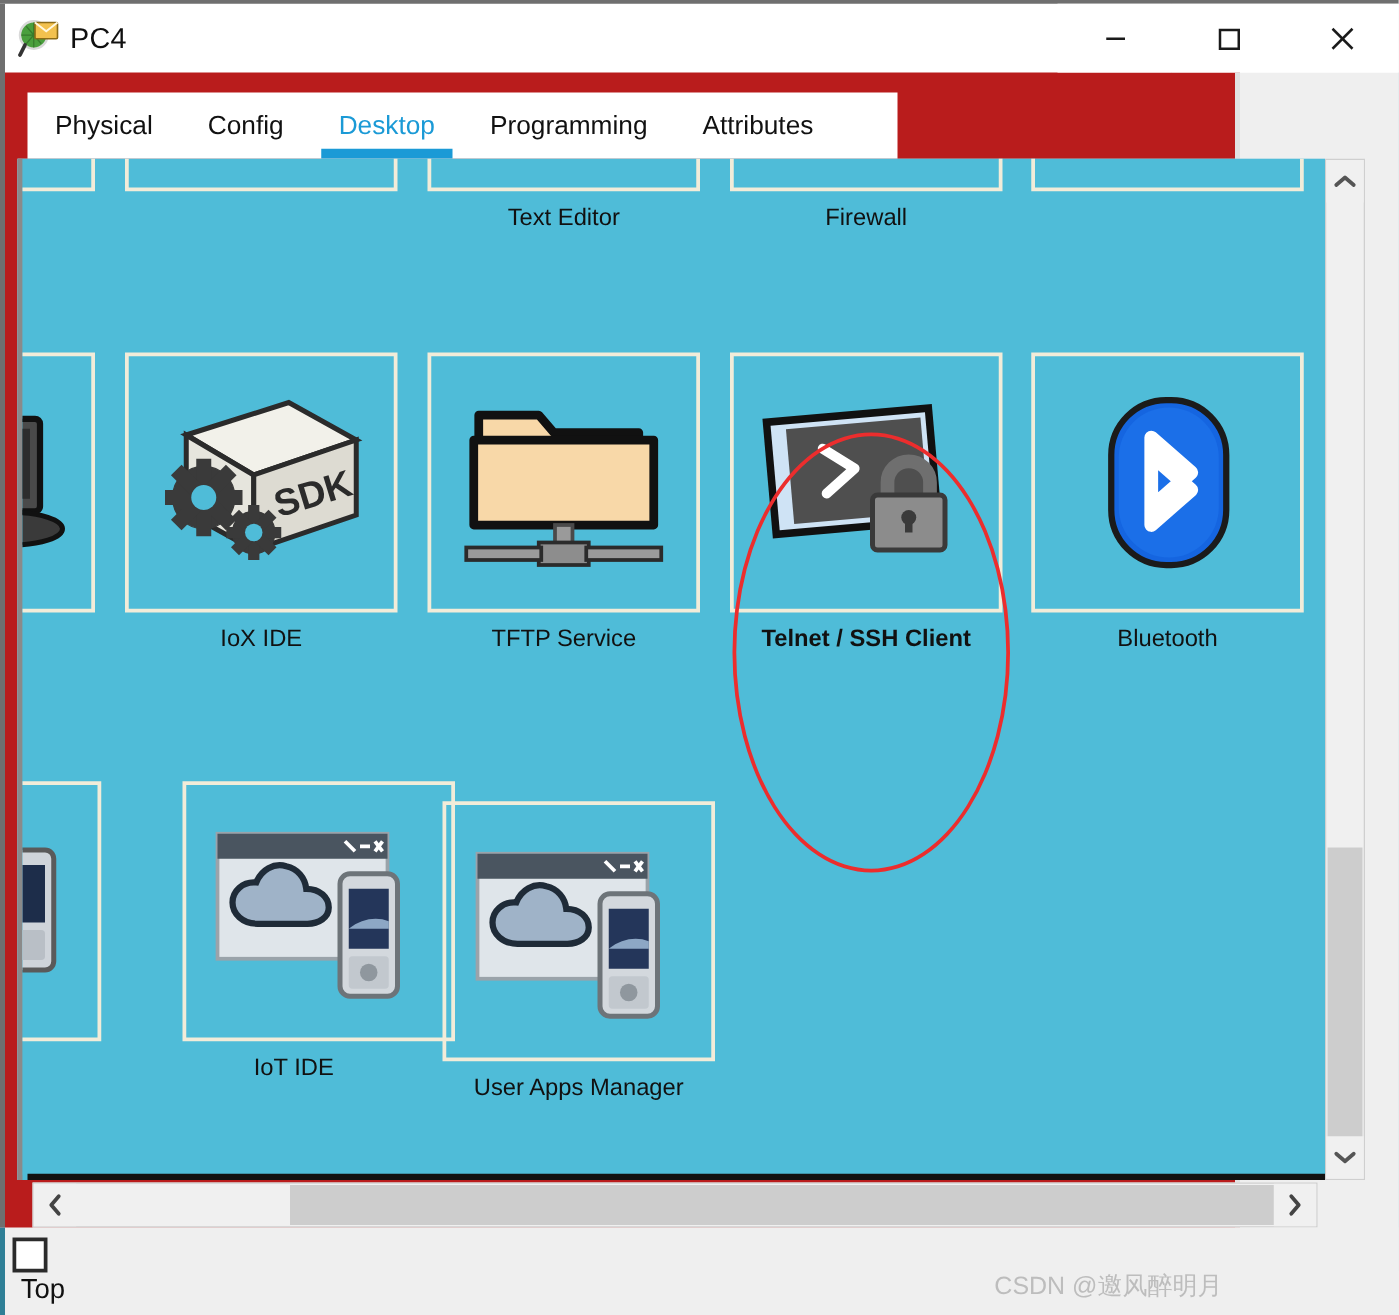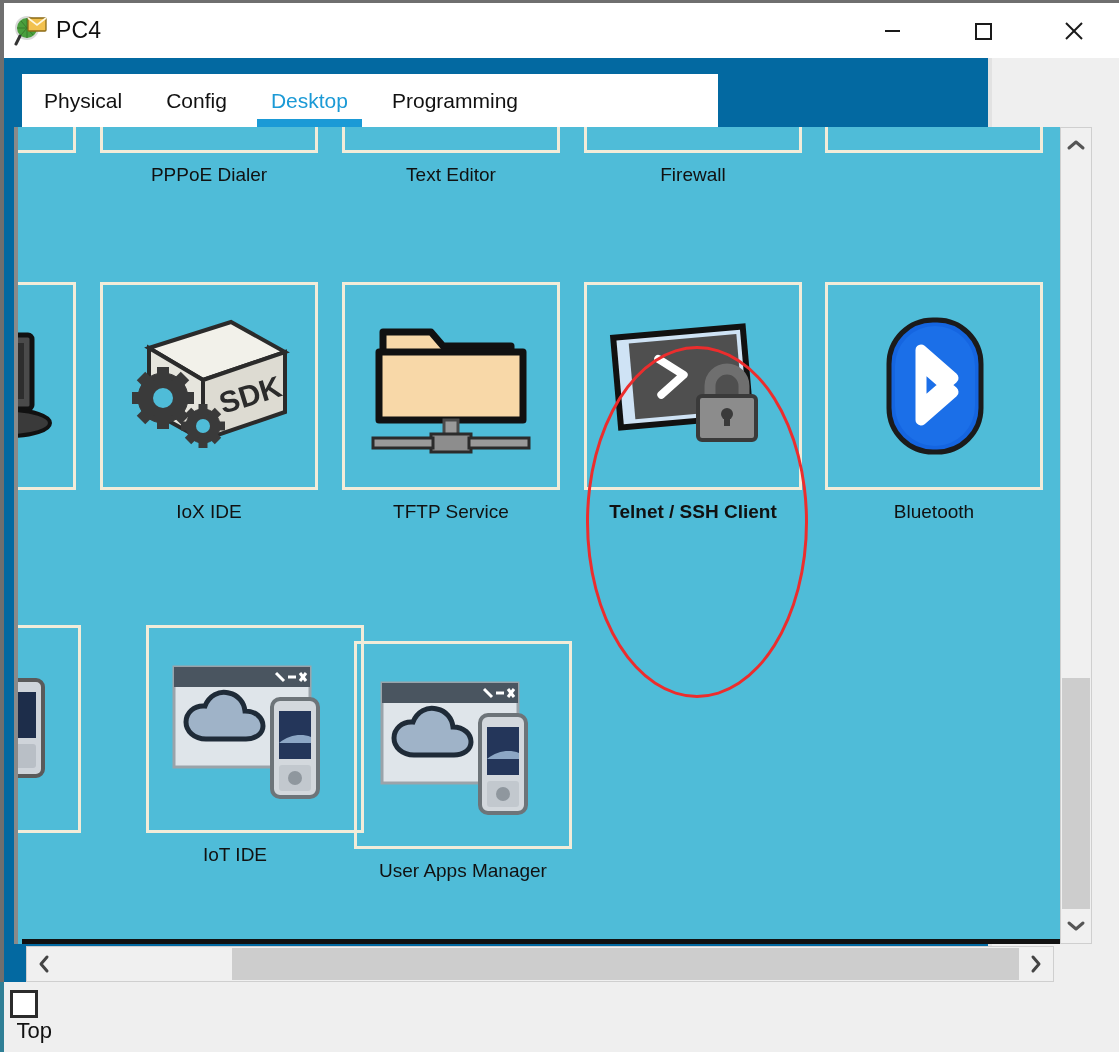--- a/index.html
+++ b/index.html
@@ -4,21 +4,21 @@
 <style>
   * { box-sizing: border-box; margin: 0; padding: 0; }
   html, body {
     width: 1119px; height: 1052px;
     background: #efefef;
     font-family: "Liberation Sans", sans-serif;
     overflow: hidden;
   }
   #app {
     position: relative; width: 992px; height: 1052px;
-    background: #0369a1;
+    background: #b91c1c;
   }
 
   
   .titlebar {
     position: absolute; left: 0; top: 0; width: 1119px; height: 58px;
     background: #ffffff;
     border-top: 3px solid #6f6f6f;
     display: flex; align-items: center;
   }
   .titlebar .left-edge {
@@ -239,20 +239,21 @@
   </div>
 
   <div class="frame-left"></div>
   <div class="frame-right"></div>
 
   <div class="tabbar">
     <div class="tab">Physical</div>
     <div class="tab">Config</div>
     <div class="tab active">Desktop</div>
     <div class="tab">Programming</div>
+    <div class="tab">Attributes</div>
   </div>
 
   <div class="panel-wrap">
 
     <div class="panel-outline">
       <div class="icon-canvas">
 
         <div class="tile" style="left:-160px; top:-182px;">
           <div class="tile-box">
             <div class="glyph">
@@ -261,21 +262,20 @@
           </div>
           <div class="tile-label"></div>
         </div>
 
         <div class="tile" style="left:82px; top:-182px;">
           <div class="tile-box">
             <div class="glyph">
               
             </div>
           </div>
-          <div class="tile-label">PPPoE Dialer</div>
         </div>
 
         <div class="tile" style="left:324px; top:-182px;">
           <div class="tile-box">
             <div class="glyph">
               
             </div>
           </div>
           <div class="tile-label">Text Editor</div>
         </div>
@@ -502,14 +502,15 @@
   </div>
 
   <div class="bottombar">
     <div class="left-edge"></div>
     <div class="checkbox-row">
       <div class="checkbox-box"></div>
       <div class="checkbox-label">Top</div>
     </div>
   </div>
 
+  <div class="watermark">CSDN @邀风醉明月</div>
 
 </div>
 
 </body></html>

